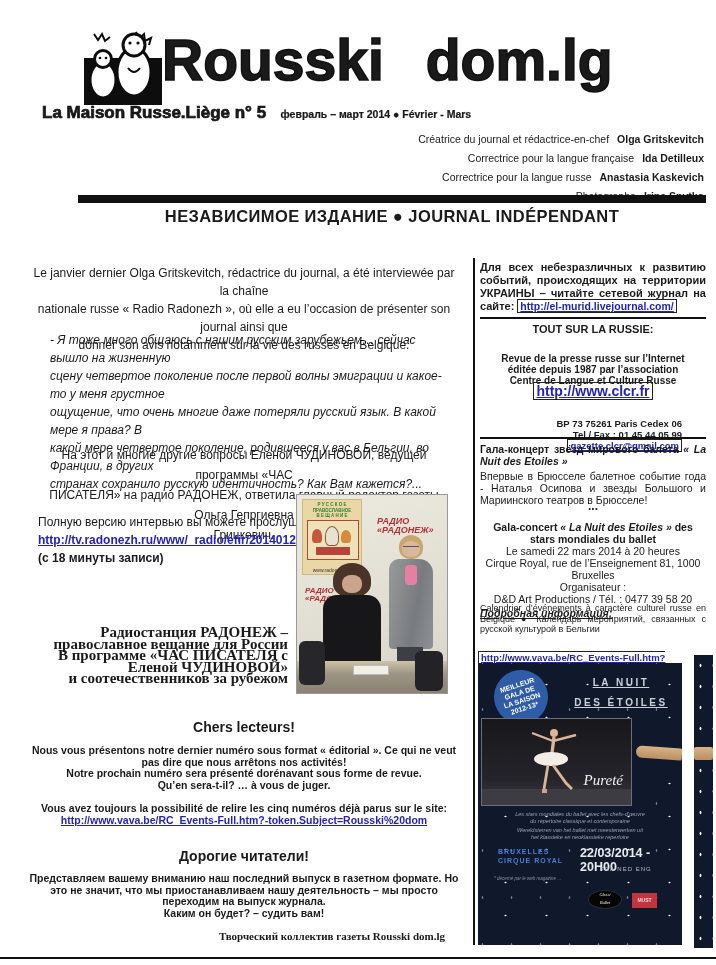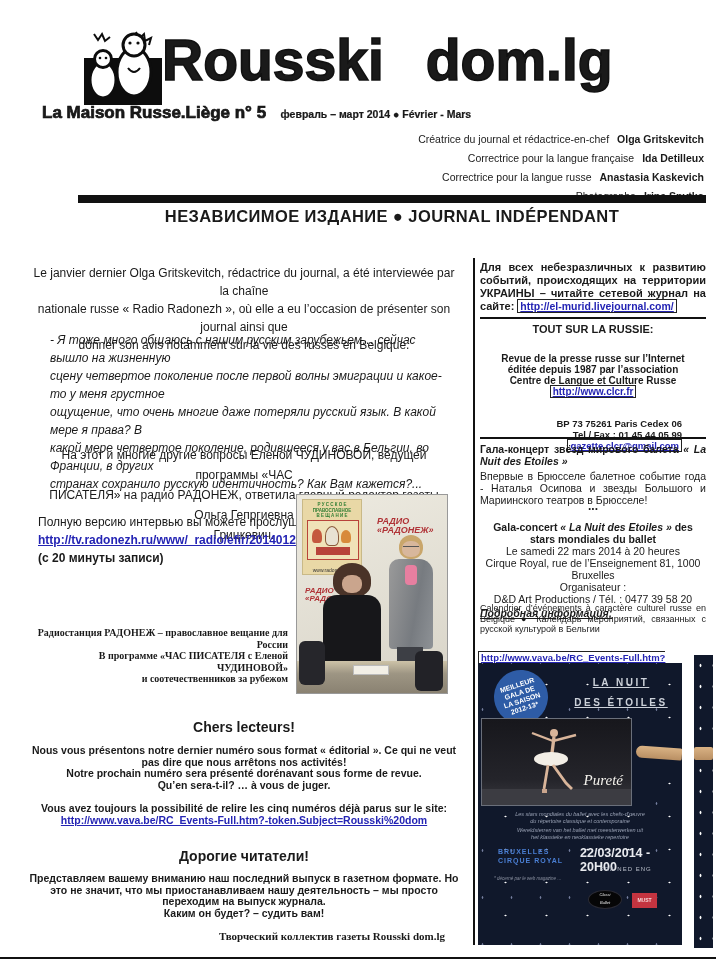--- a/index.html
+++ b/index.html
@@ -18,21 +18,21 @@
   .logo-title{font-weight:bold;-webkit-text-stroke:1.6px #111;letter-spacing:0px;font-size:57px;line-height:1;}
   .edition{font-weight:bold;-webkit-text-stroke:.7px #111;font-size:17px;}
   .edition-dates{font-size:10.5px;font-weight:bold;-webkit-text-stroke:.2px #111;margin-left:10px;}
   .credit-line{display:flex;justify-content:flex-end;gap:8px;font-size:10.5px;line-height:19px;}
   .banner{font-size:16.5px;font-weight:bold;letter-spacing:.4px;}
   
   .intro{font-size:12px;line-height:18px;}
   .quote{font-size:12px;line-height:18px;font-style:italic;}
   .answer{font-size:12px;line-height:20px;}
   .listen{font-size:12px;line-height:18px;}
-  .serif-cap{font-family:"Liberation Serif",serif;font-weight:bold;font-size:10px;line-height:11.5px;}
+  .serif-cap{font-family:"Liberation Serif",serif;font-weight:bold;font-size:15px;line-height:11.5px;}
   .small-bold{font-size:10.5px;font-weight:bold;line-height:11.5px;}
   .sec-title{font-size:14px;font-weight:bold;}
   
   .rc{width:226px;left:480px;}
   .ukr{font-size:11px;font-weight:bold;line-height:13px;}
   .gaz-line{font-size:10px;font-weight:bold;line-height:11px;}
   .addr{font-size:9.5px;font-weight:bold;line-height:11px;}
   .gala{font-size:10.5px;line-height:12px;}
   .info-sm{font-size:9px;line-height:10.5px;}
   
@@ -126,21 +126,21 @@
 
   <div class="abs answer ctr" style="left:32px;top:445px;width:424px;">
     <div>На этот и многие другие вопросы Еленой ЧУДИНОВОЙ, ведущей программы «ЧАС</div>
     <div>ПИСАТЕЛЯ» на радио РАДОНЕЖ, ответила главный редактор газеты Ольга Гепргиевна</div>
     <div>Грицкевич.</div>
   </div>
 
   <div class="abs listen" style="left:38px;top:513px;width:420px;">
     <div>Полную версию интервью вы можете прослушать на :</div>
     <div><span class="lnk">http://tv.radonezh.ru/www/_radio/efir/20140122%2020-00.mp3</span></div>
-    <div class="b">(с 20 минуты записи)</div>
+    <div class="b">(с 18 минуты записи)</div>
   </div>
 
   <div class="abs serif-cap rgt" style="left:33px;top:627px;width:255px;">
     <div>Радиостанция РАДОНЕЖ – православное вещание для России</div>
     <div>В программе «ЧАС ПИСАТЕЛЯ с Еленой ЧУДИНОВОЙ»</div>
     <div>и соотечественников за рубежом</div>
   </div>
 
   <div class="abs photo">
 
@@ -221,21 +221,21 @@
     <span>Для всех небезразличных к развитию событий, происходящих на территории УКРАИНЫ – читайте сетевой журнал на сайте: </span>
     <span class="lnk boxed" style="font-size:10.5px;">http://el-murid.livejournal.com/</span>
   </div>
   <div class="abs rule" style="left:480px;top:317px;width:226px;height:2px;"></div>
 
   <div class="abs rc ctr b" style="top:323px;font-size:11px;">TOUT SUR LA RUSSIE:</div>
   <div class="abs rc ctr gaz-line" style="top:353px;">
     <div>Revue de la presse russe sur l’Internet</div>
     <div>éditée depuis 1987  par l’association</div>
     <div>Centre de Langue et Culture Russe</div>
-    <div><span class="lnk boxed" style="font-size:10px;">http://www.clcr.fr</span></div>
+    <div><span class="lnk boxed" style="font-size:14px;">http://www.clcr.fr</span></div>
   </div>
   <div class="abs addr rgt" style="left:480px;top:418px;width:202px;">
     <div>BP 73 75261 Paris Cedex 06</div>
     <div>Tel / Fax : 01 45 44 05 99</div>
     <div><span class="lnk boxed" style="font-size:9.5px;">gazette.clcr@gmail.com</span></div>
   </div>
   <div class="abs rule" style="left:480px;top:437px;width:226px;height:2px;"></div>
 
   <div class="abs rc gala jst b" style="top:443px;">
     <span>Гала-концерт звёзд мирового балета </span><span class="i">« La Nuit des Etoiles »</span>

